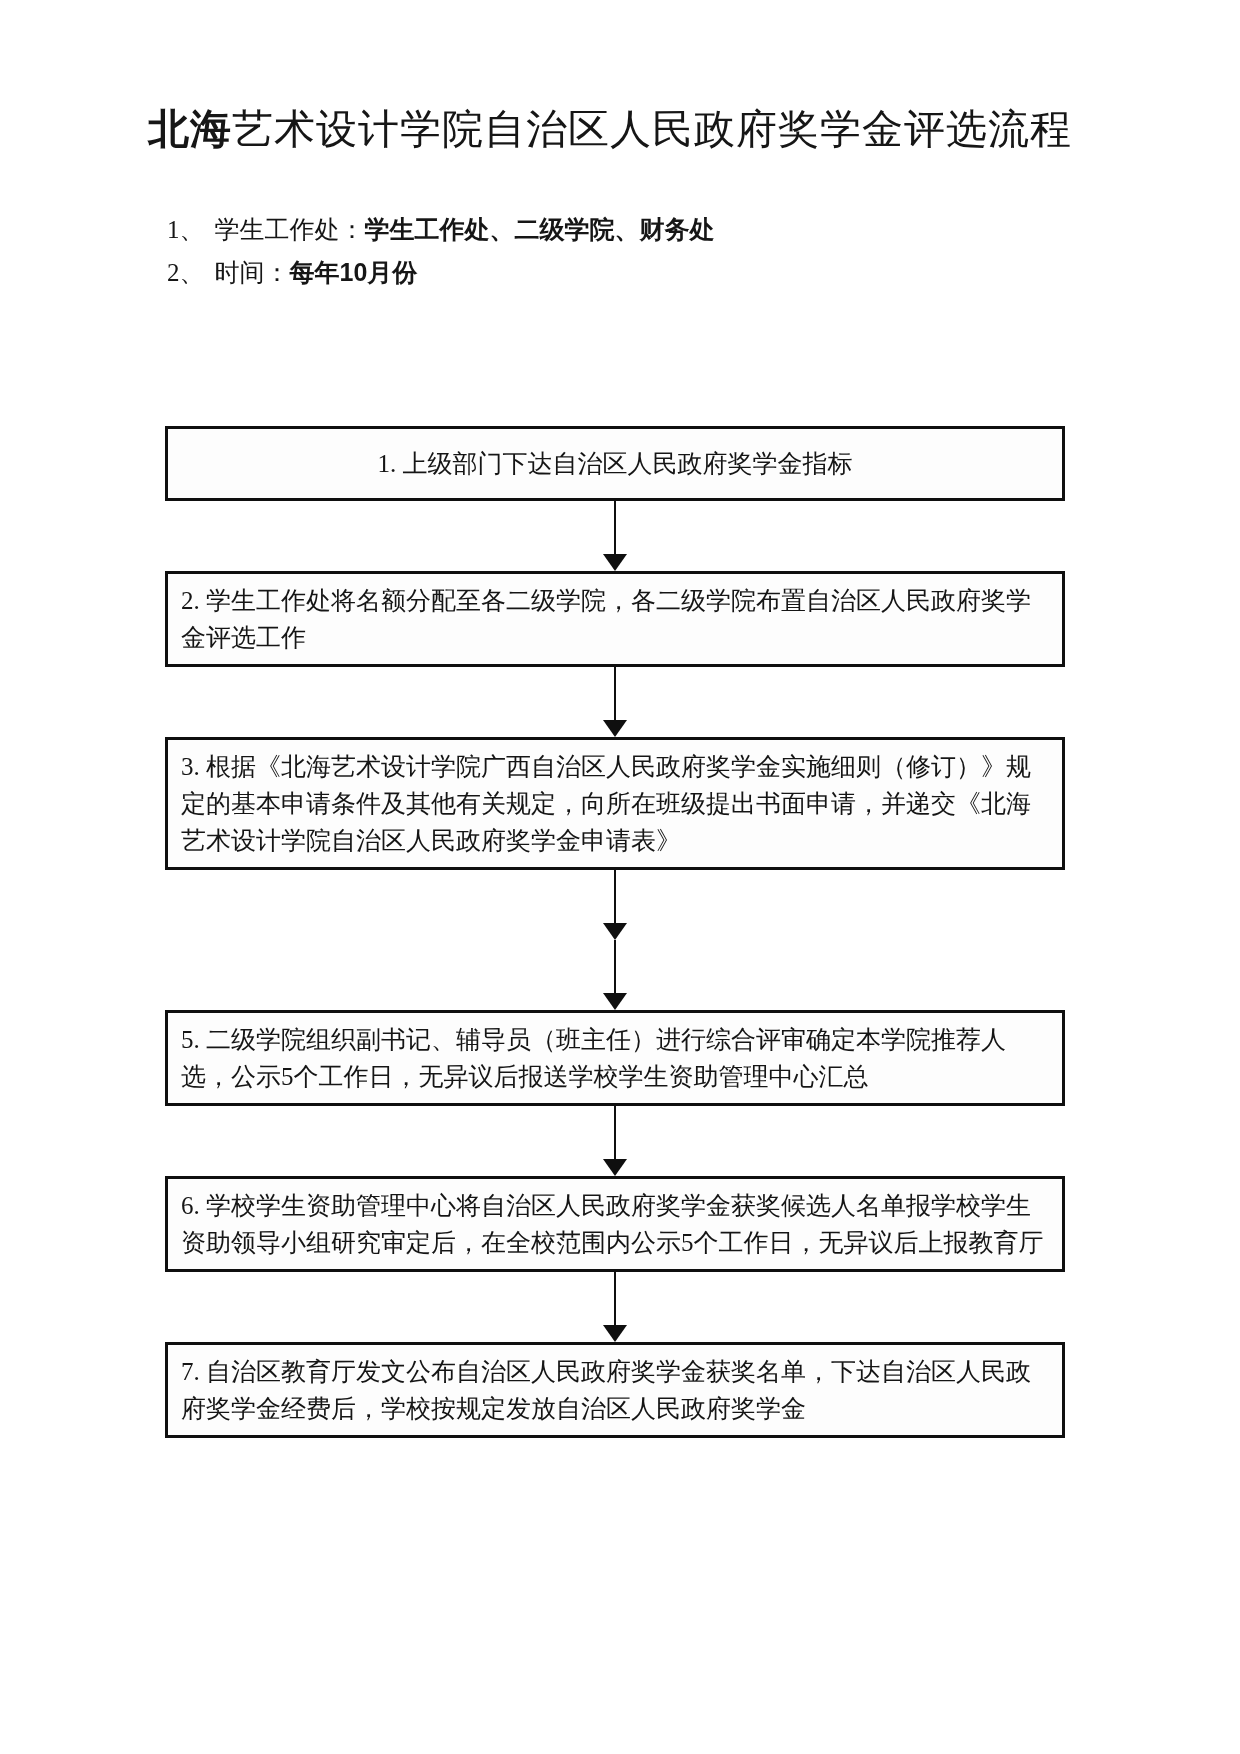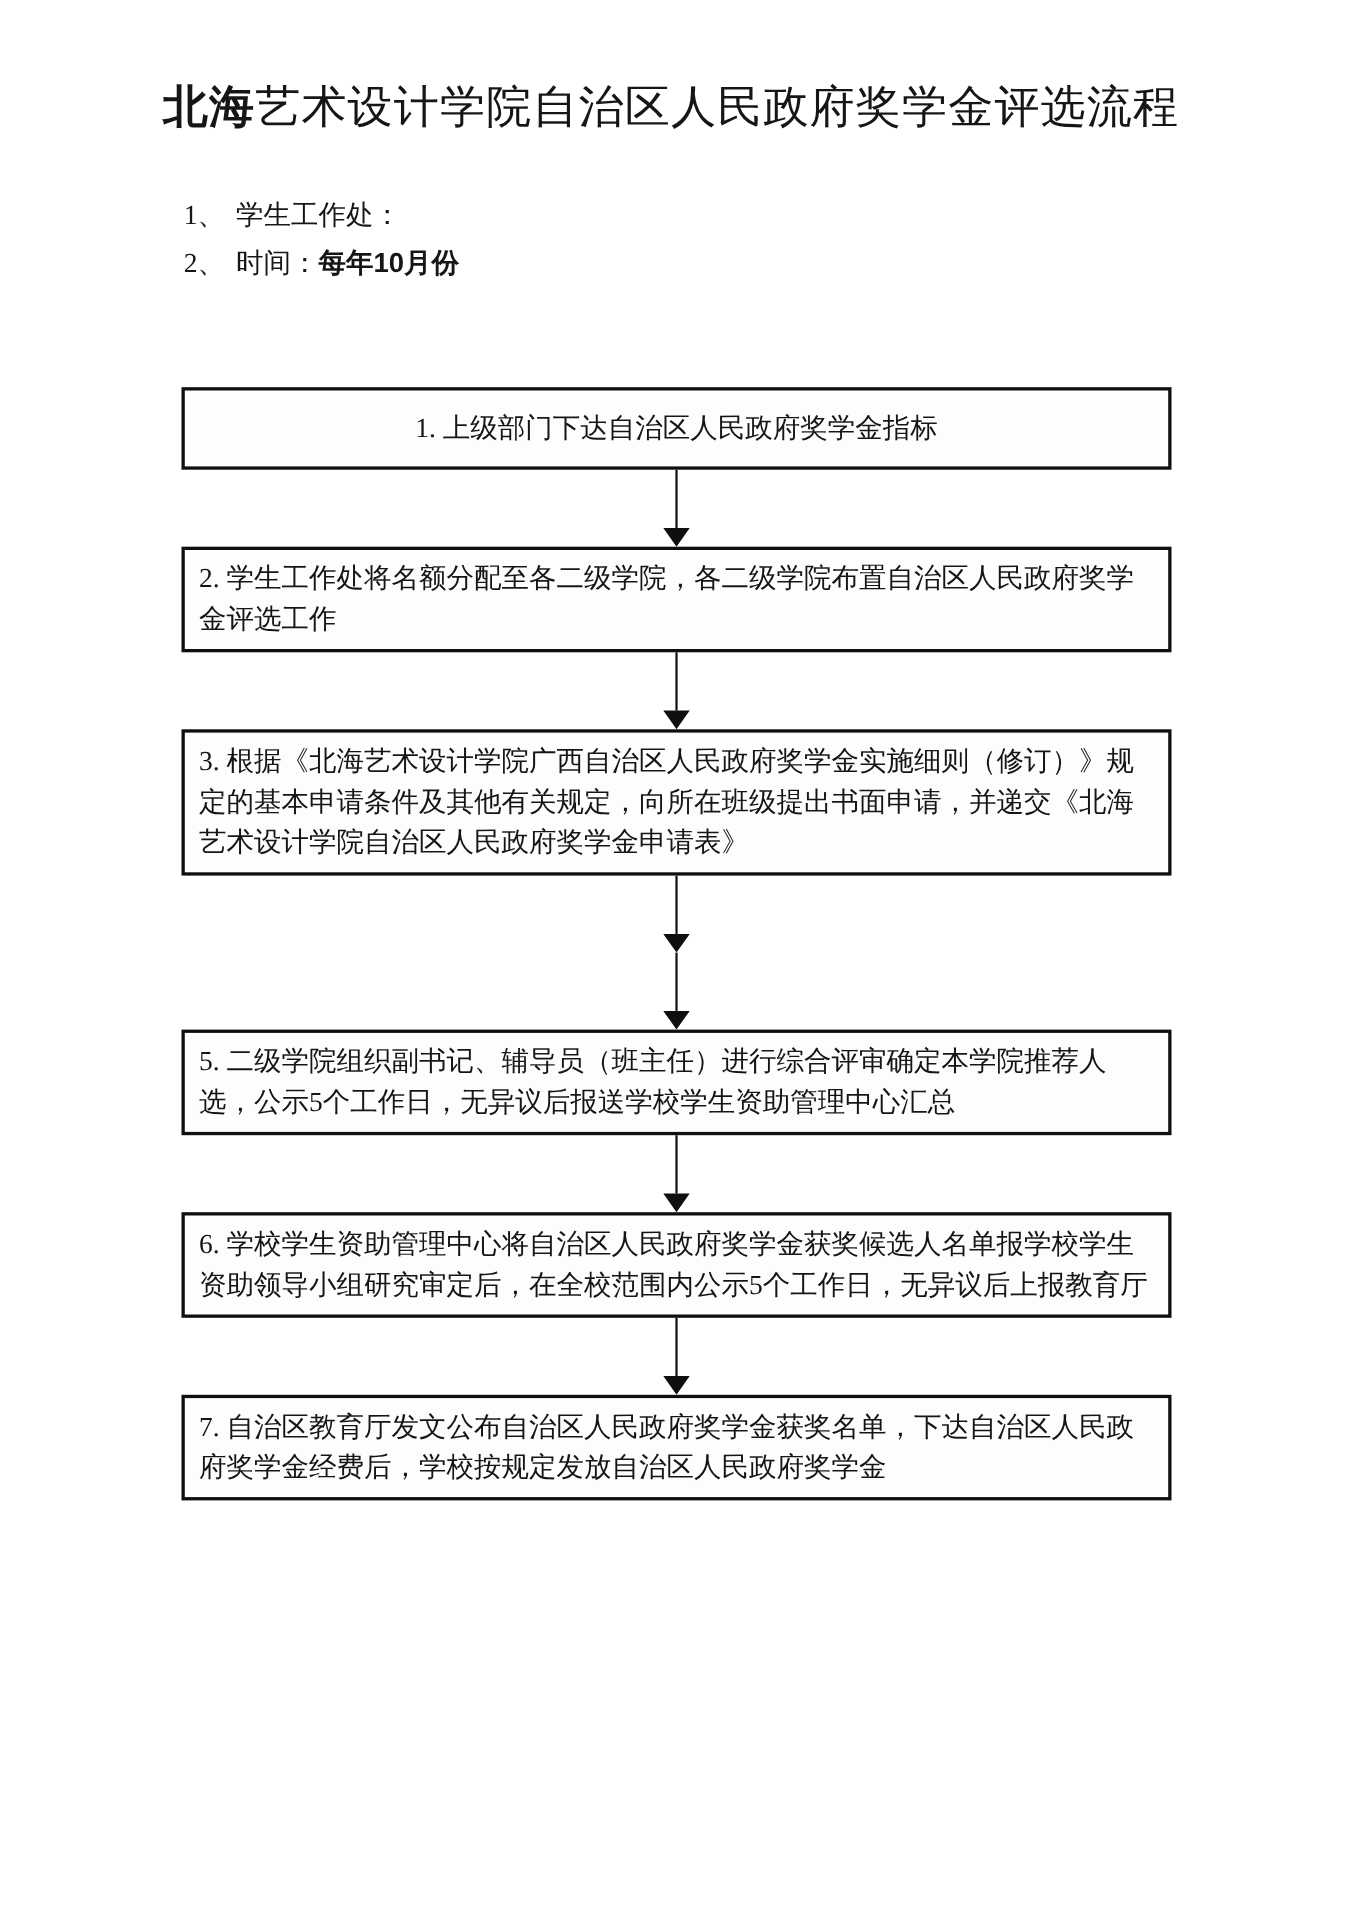--- a/index.html
+++ b/index.html
@@ -7,21 +7,21 @@
   .page {
     position:relative;
     width:1240px;
     height:1754px;
     background:#ffffff;
     margin:0 auto;
     overflow:hidden;
     color:#161616;
   }
   .title {
-    padding-top:70px;
+    padding-top:102px;
     padding-left:148px;
     font-family:"DejaVu Sans","Liberation Sans",sans-serif;
     font-size:41px;
     line-height:1.35;
     letter-spacing:1px;
     white-space:nowrap;
   }
   .title .em { font-weight:700; }
   .title .rest { font-weight:400; }
 
@@ -59,20 +59,21 @@
     font-size:25px;
     line-height:37px;
     padding:8px 13px;
     text-align:left;
     color:#151515;
   }
   .step--center {
     text-align:center;
     padding-top:16px;
     padding-bottom:16px;
+    margin-top:41px;
   }
   .connector {
     align-self:center;
     width:24px;
     height:70px;
     display:flex;
     flex-direction:column;
     align-items:center;
   }
   .connector .shaft {
@@ -91,20 +92,21 @@
 <body>
 
 <div class="page">
 
   <h1 class="title"><span class="em">北海</span><span class="rest">艺术设计学院自治区人民政府奖学金评选流程</span></h1>
 
   <div class="notes">
     <div class="note-item">
       <span class="note-number">1、</span>
       <span class="note-label">学生工作处：</span>
+      <span class="note-value">学生工作处、二级学院、财务处</span>
     </div>
     <div class="note-item">
       <span class="note-number">2、</span>
       <span class="note-label">时间：</span>
       <span class="note-value">每年10月份</span>
     </div>
   </div>
 
   <div class="flowchart">
 

